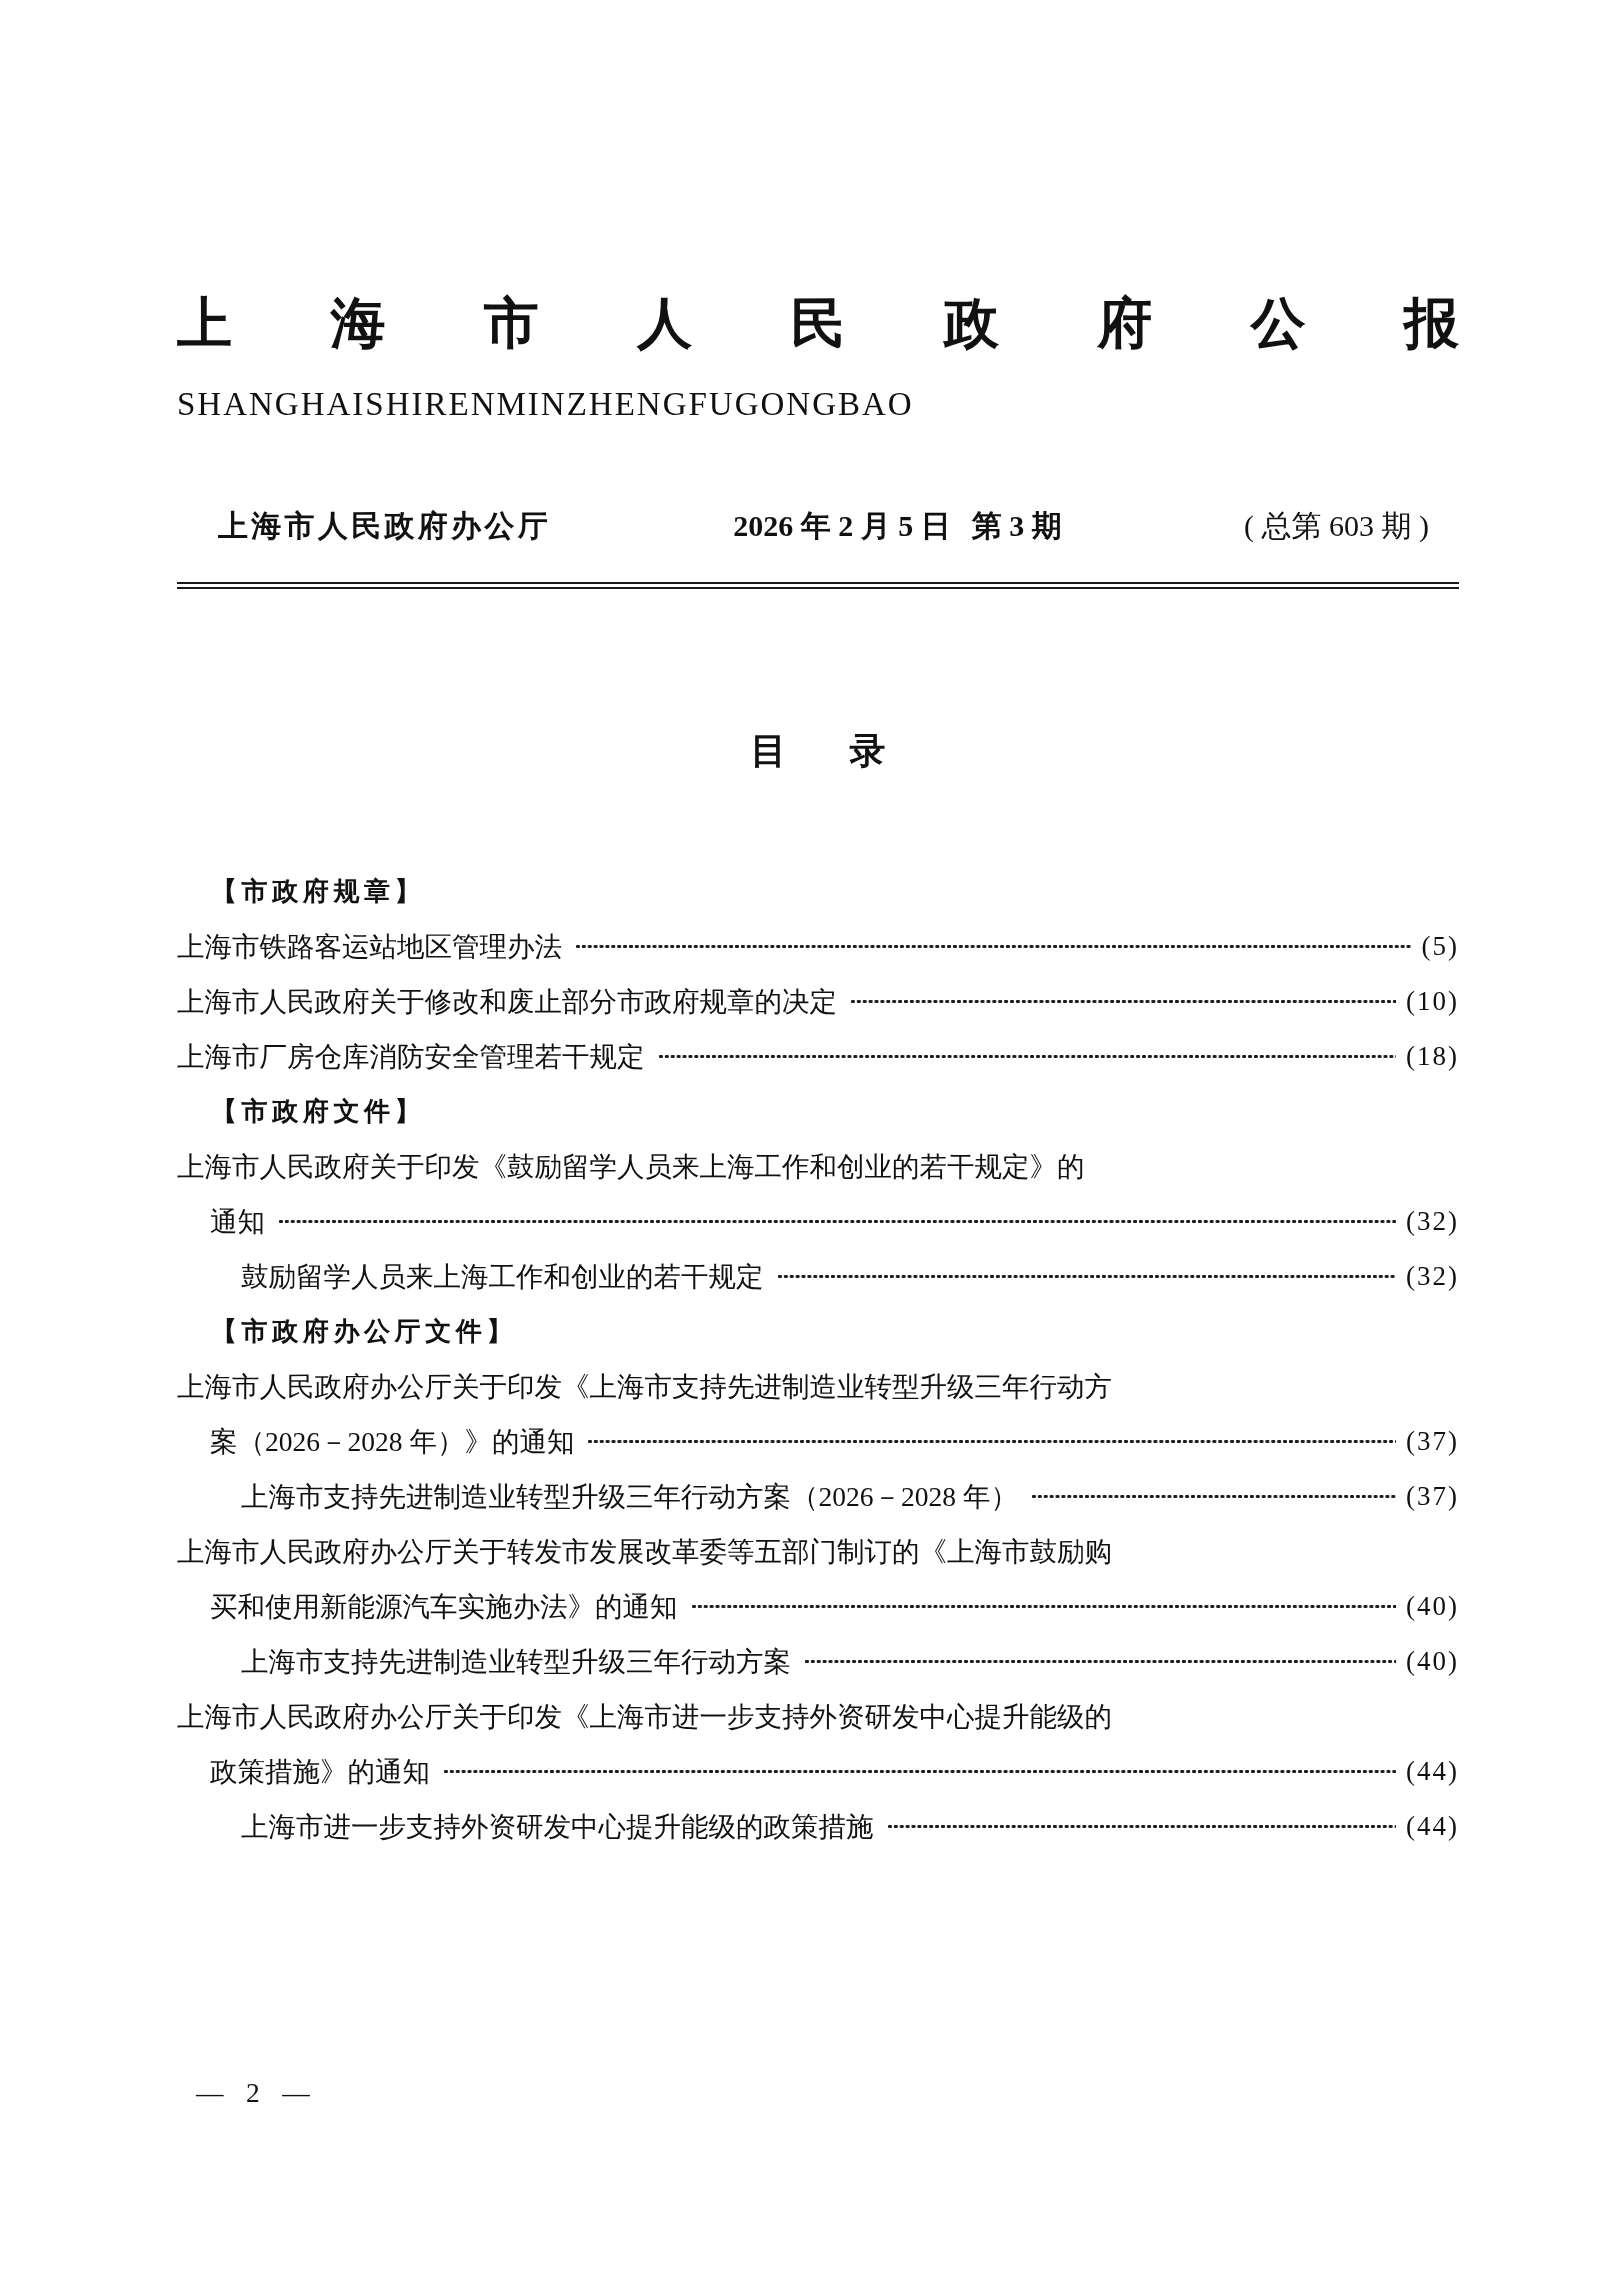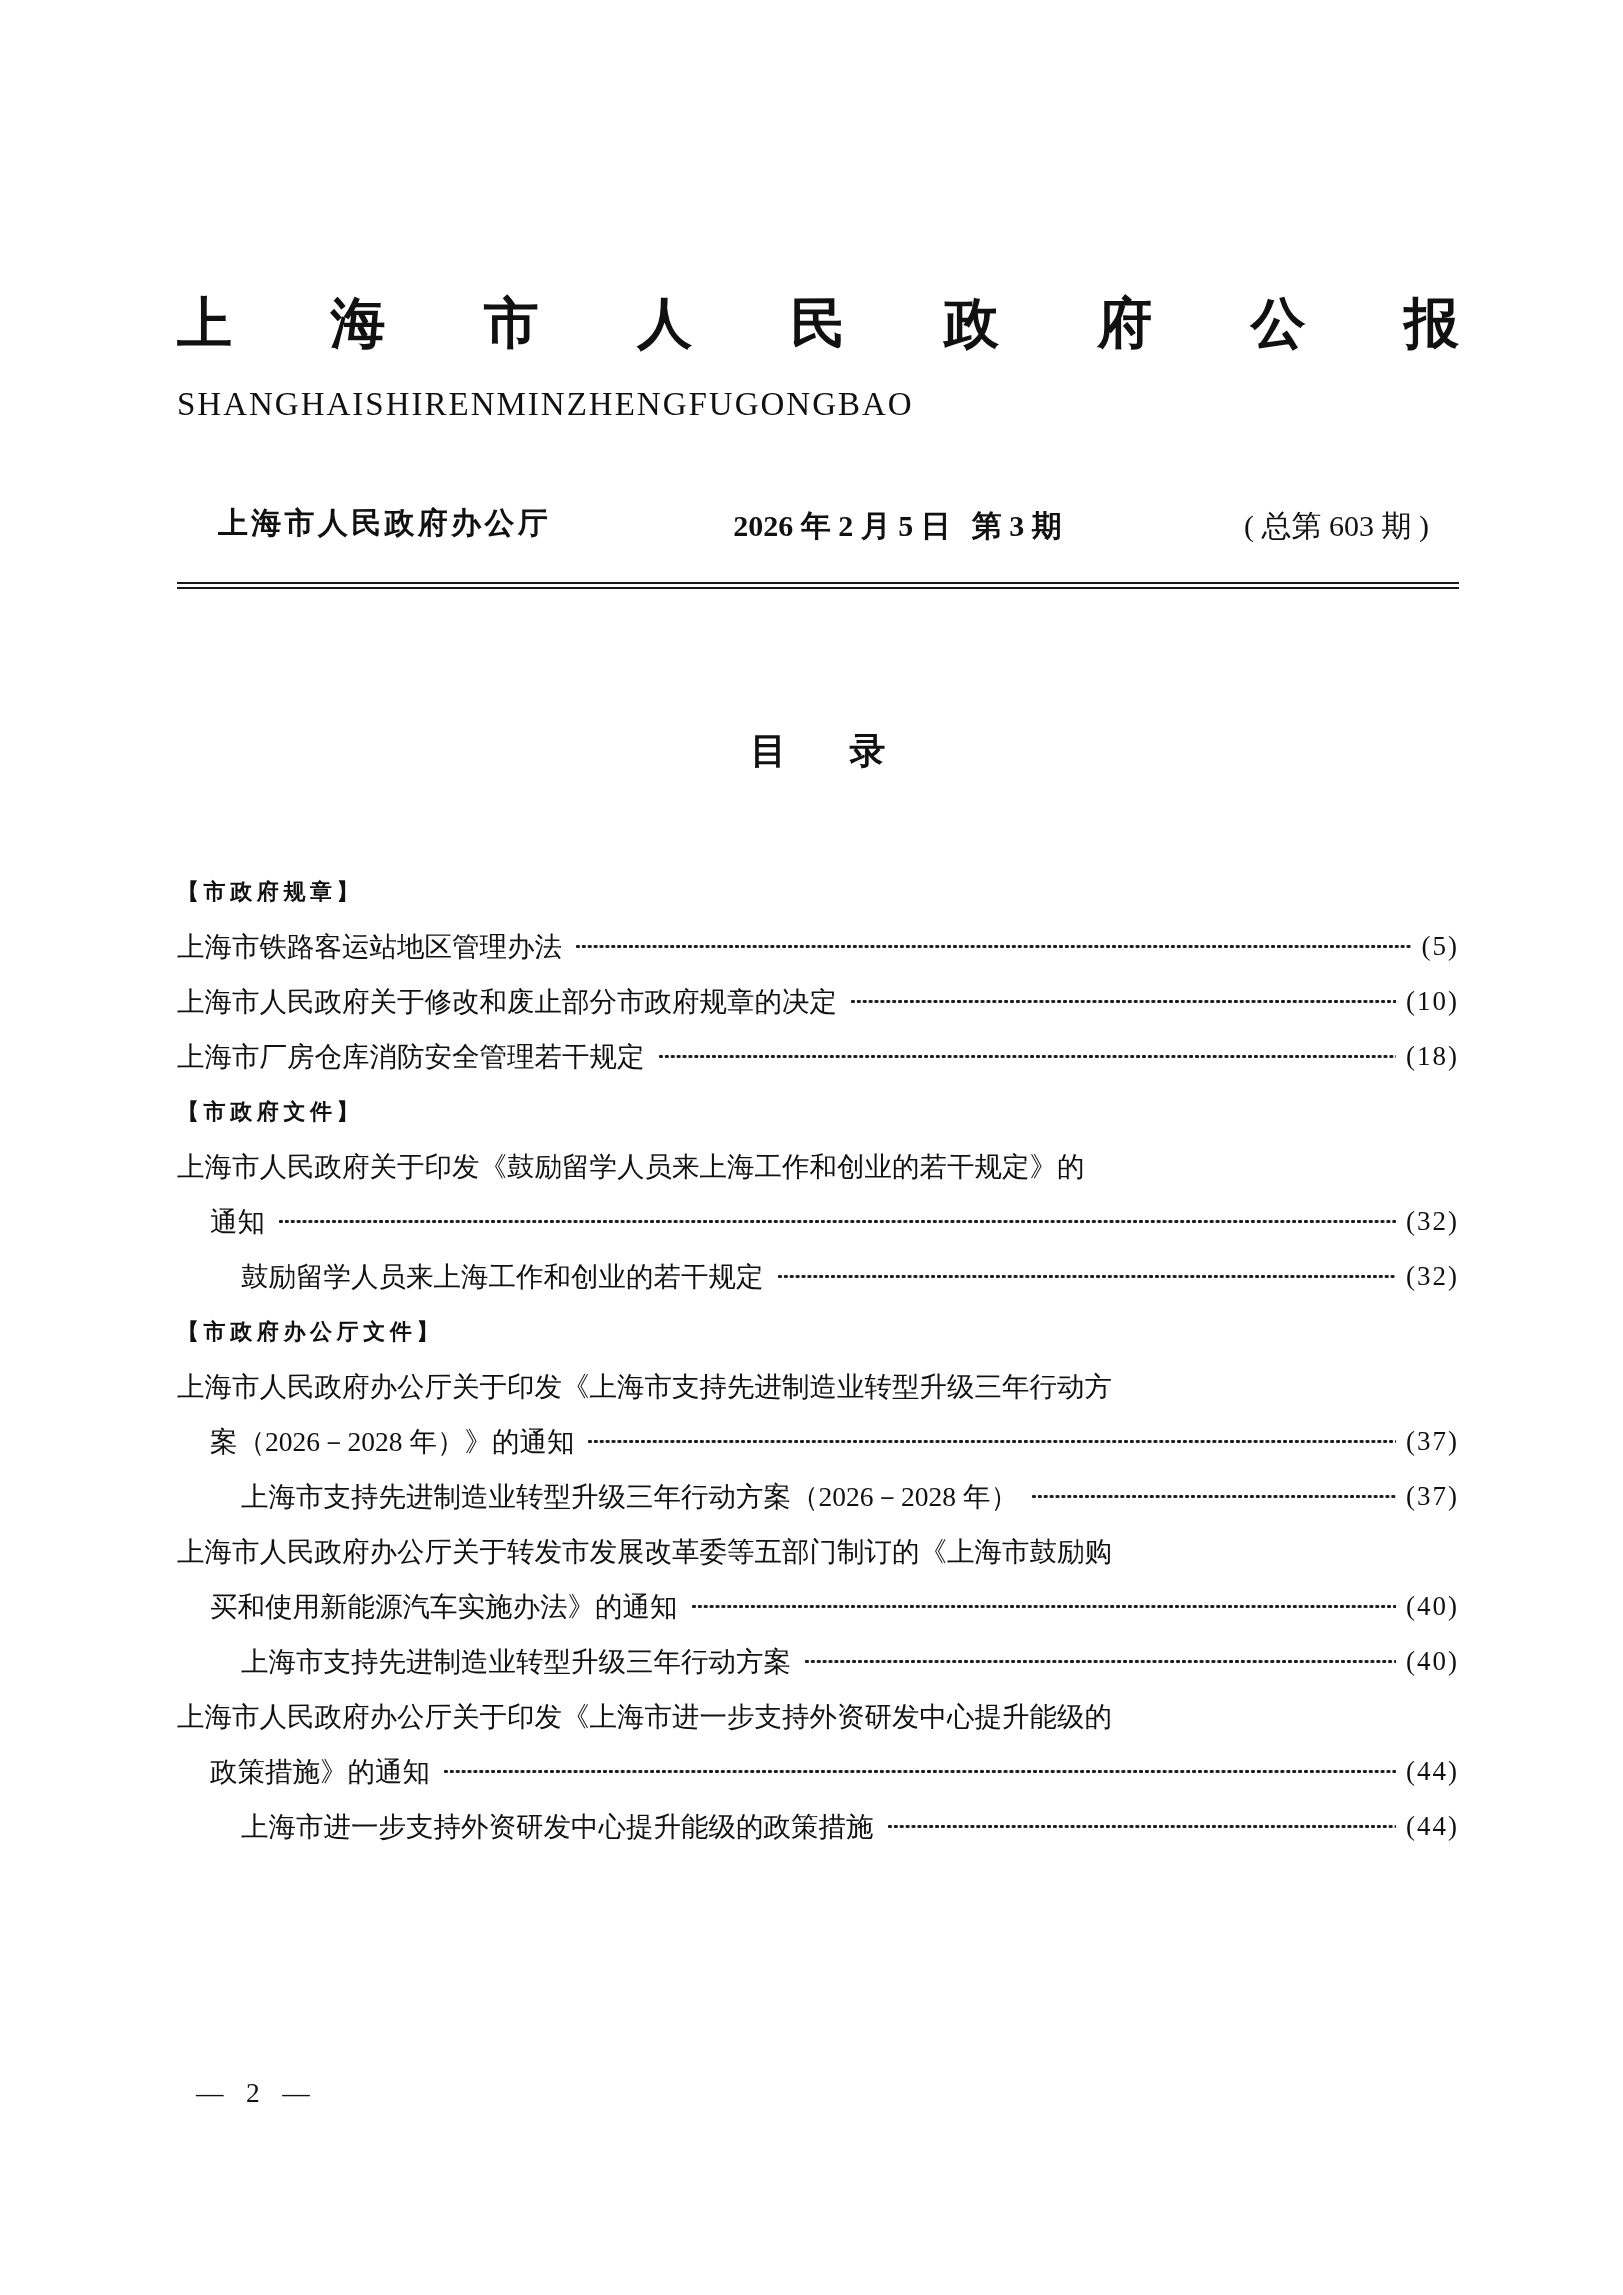--- a/index.html
+++ b/index.html
@@ -26,21 +26,21 @@
   }
 
   
   .issue-row{
     top:505px;height:41px;
     display:flex;justify-content:space-between;align-items:center;
     font-size:30px;line-height:41px;white-space:nowrap;
   }
   .issuer{
     margin-left:41px;font-weight:bold;letter-spacing:3.3px;
-    font-family:Liberation Mono, monospace;
+    font-family:Liberation Sans, sans-serif;
   }
   .issue-mid{display:flex;gap:21px;font-weight:bold;}
   .issue-right{margin-right:30px;font-weight:normal;}
 
   
   .rule{
     top:582px;height:3.3px;
     border-top:2.6px solid #1a1a1a;border-bottom:2.6px solid #1a1a1a;
   }
 
@@ -49,22 +49,23 @@
     top:731px;
     display:flex;justify-content:center;gap:63px;
     font-size:36px;font-weight:bold;line-height:1.1;
     font-family:"Liberation Sans","DejaVu Sans",sans-serif;
   }
 
   
   .toc{top:864px;}
   .toc-heading{
     height:55px;line-height:55px;
-    font-size:22px;font-weight:bold;letter-spacing:4.6px;
+    font-size:26px;font-weight:bold;letter-spacing:4.6px;
     white-space:nowrap;
+    margin-left:34px;
   }
   .toc-line{
     height:55px;display:flex;align-items:center;
     font-size:27.5px;white-space:nowrap;
   }
   .toc-line .t{flex:0 0 auto;}
   .toc-line.ind1{padding-left:33px;justify-content:center;}
   .toc-line.ind2{padding-left:64px;justify-content:flex-end;}
   .leader{
     flex:1 1 auto;height:55px;margin:0 10.5px 0 13px;

